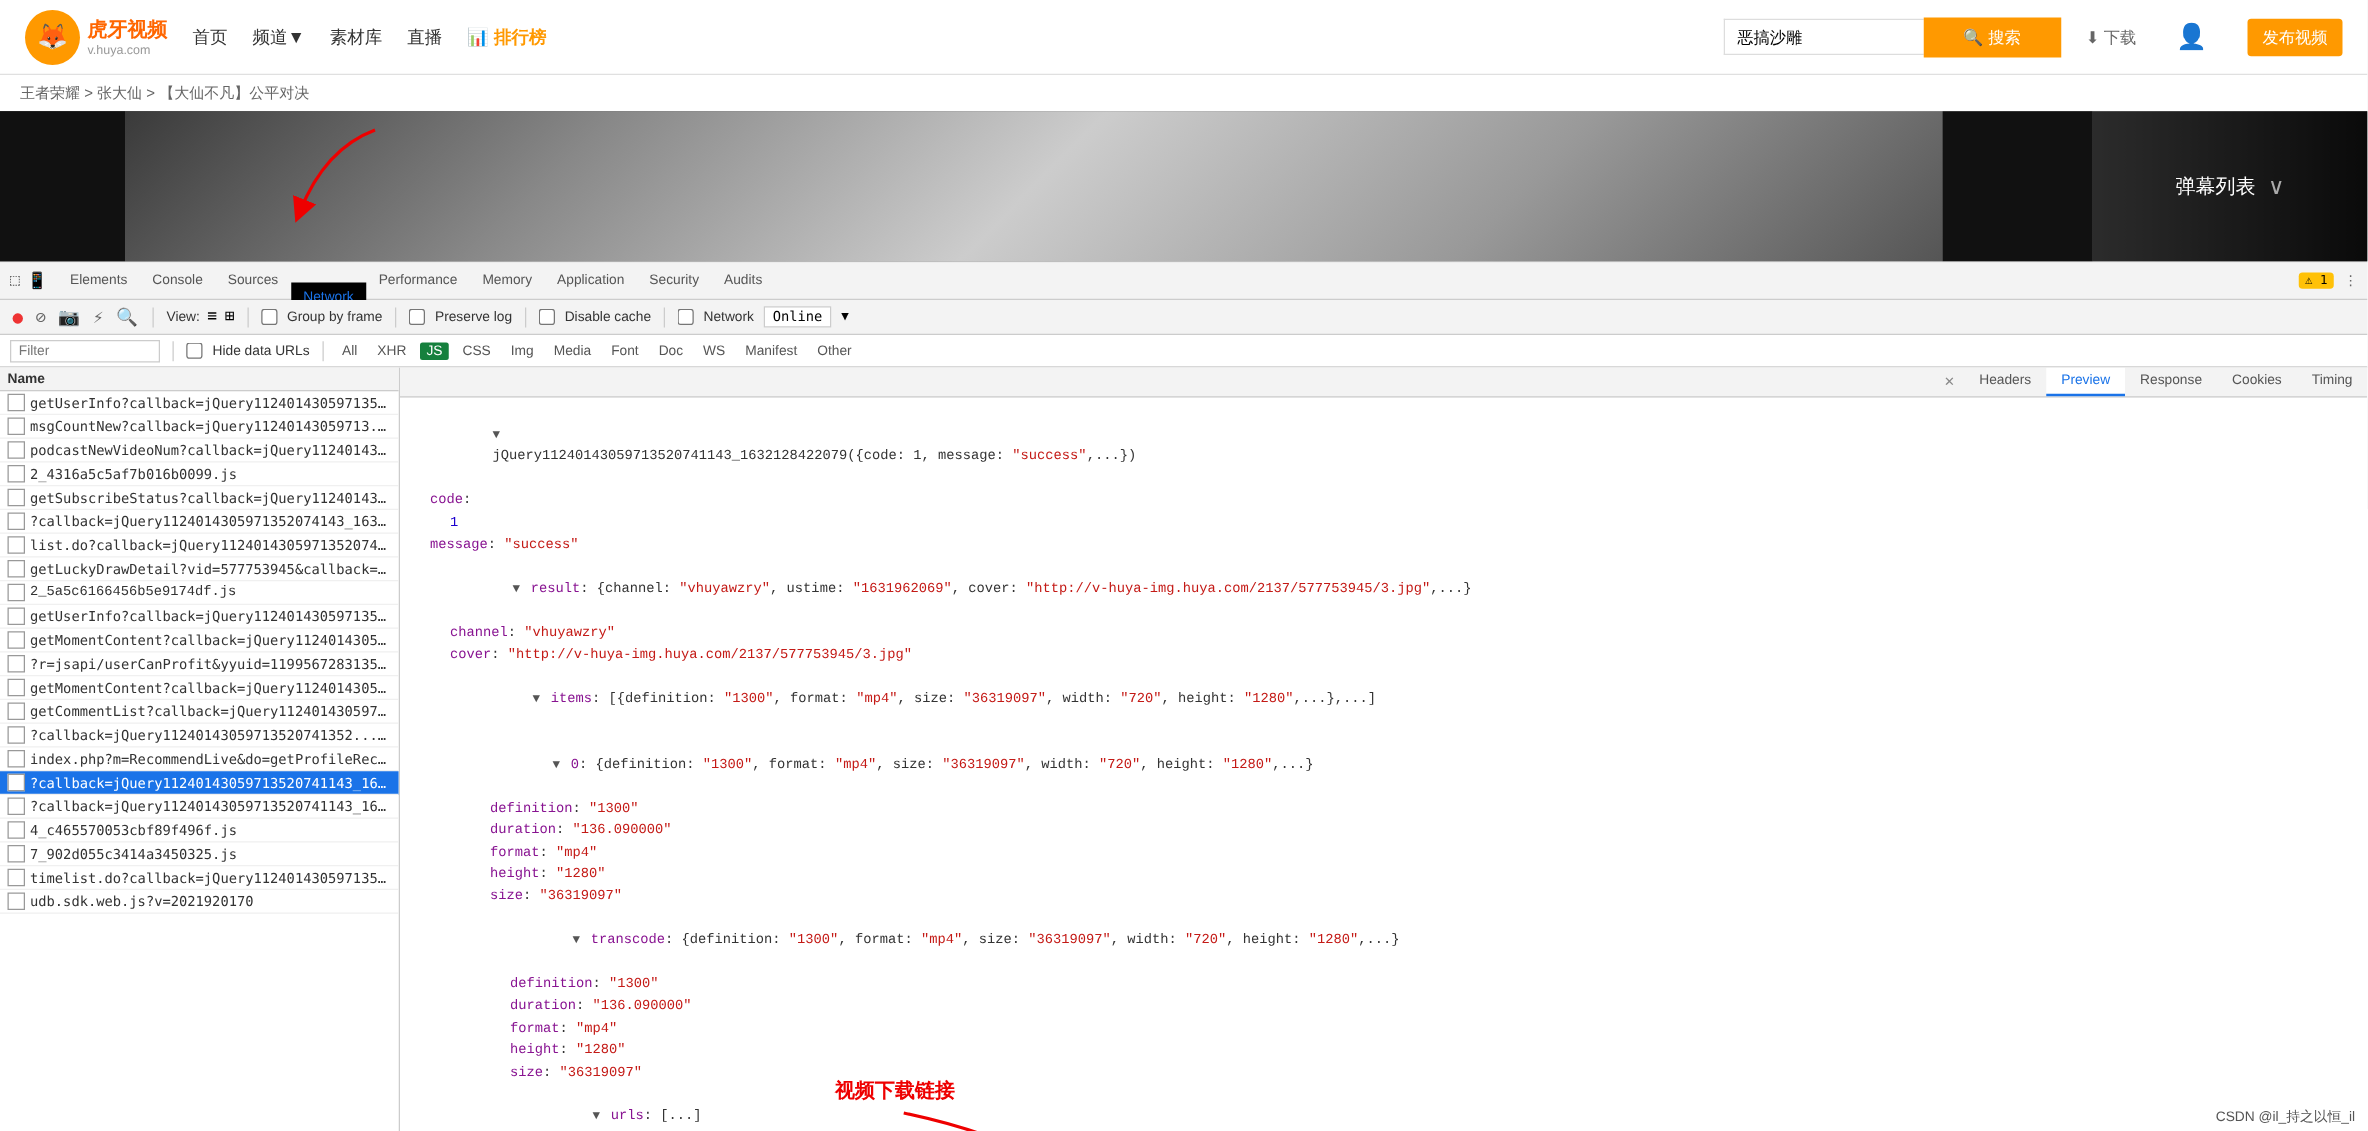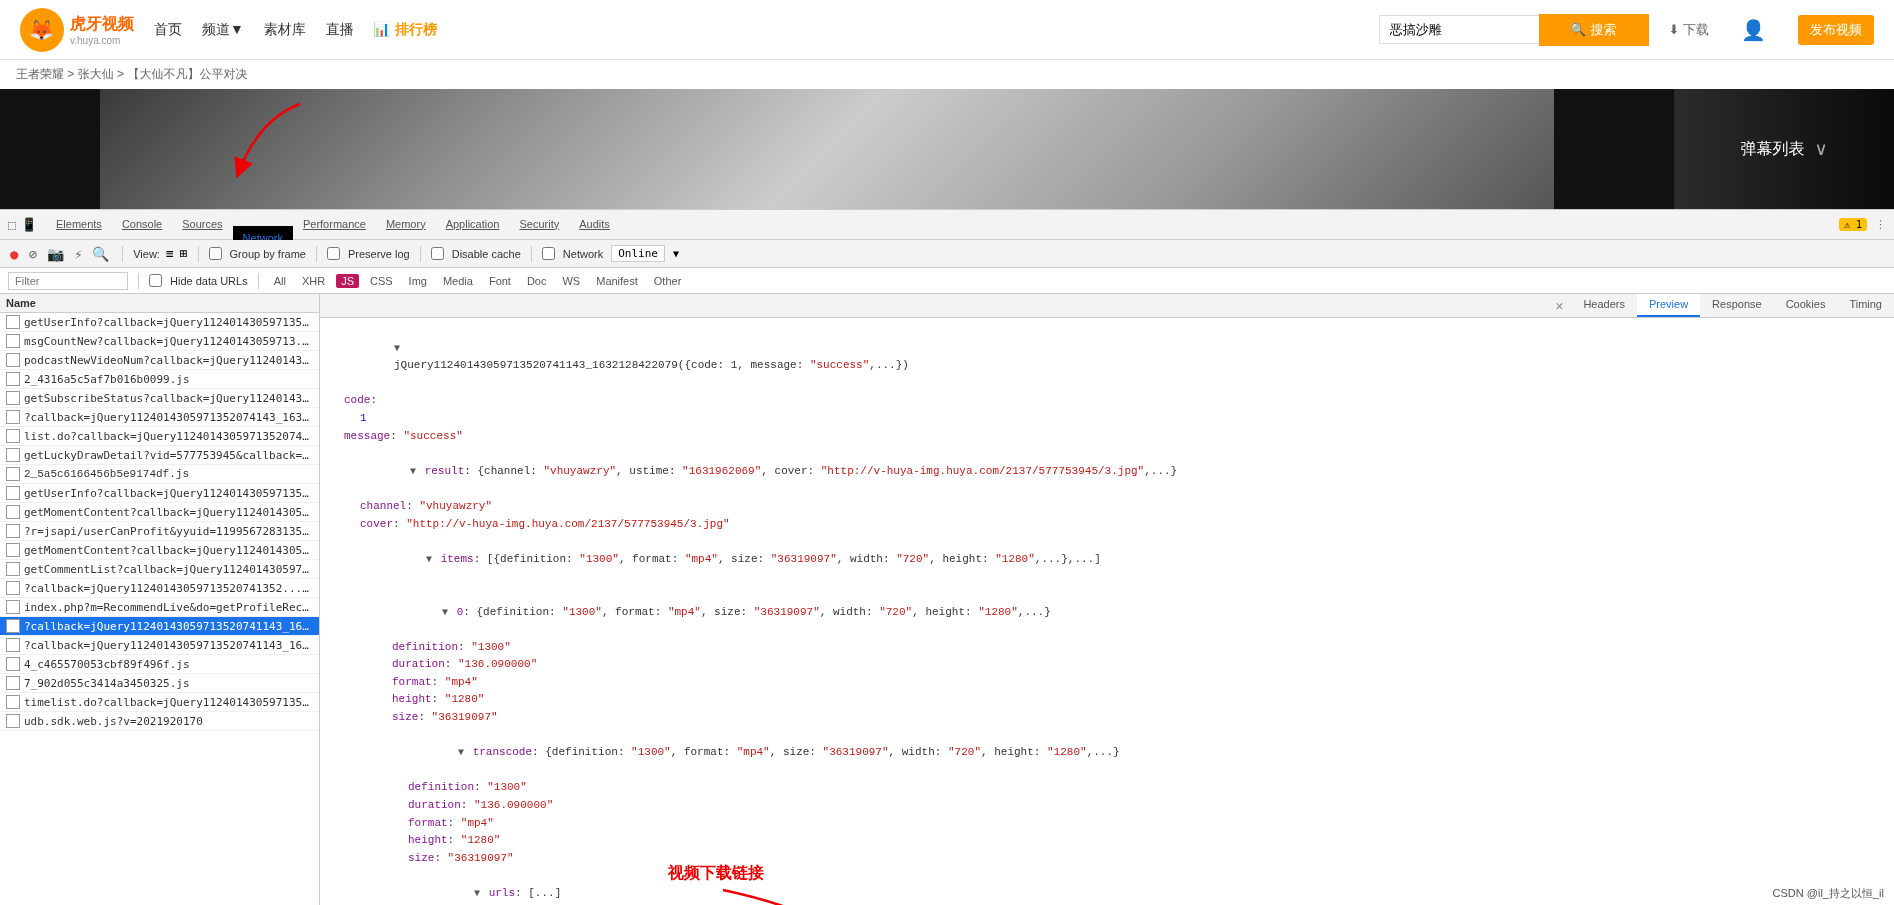--- a/index.html
+++ b/index.html
@@ -91,21 +91,20 @@
       padding: 0 8px;
       height: 30px;
     }
     .devtools-tab {
       padding: 6px 10px;
       cursor: pointer;
       color: #555;
       font-size: 11px;
       font-family: Arial, sans-serif;
       border-bottom: 2px solid transparent;
-      text-decoration: underline;
     }
     .devtools-tab.active {
       color: #1a73e8;
       border-bottom: 2px solid #1a73e8;
       background: #000000;
       margin-top: 28px;
     }
     .devtools-icons { display: flex; align-items: center; gap: 6px; margin-right: 8px; }
     .devtools-spacer { flex: 1; }
     .warning-badge { background: #ffc107; color: #000; padding: 1px 5px; border-radius: 3px; font-size: 10px; }
@@ -361,21 +360,21 @@
   </div>
 
   <div class="filter-bar">
     <input type="text" class="filter-input" placeholder="Filter" style="">
     <div class="toolbar-sep"></div>
     <input type="checkbox" class="filter-checkbox" style="">
     <span class="filter-label">Hide data URLs</span>
     <div class="toolbar-sep"></div>
     <button class="filter-type-btn">All</button>
     <button class="filter-type-btn">XHR</button>
-    <button class="filter-type-btn active" style="background:#be185d;color:#fff;border-radius:2px;">JS</button>
+    <button class="filter-type-btn active" style="background:#15803d;color:#fff;border-radius:2px;">JS</button>
     <button class="filter-type-btn">CSS</button>
     <button class="filter-type-btn">Img</button>
     <button class="filter-type-btn">Media</button>
     <button class="filter-type-btn">Font</button>
     <button class="filter-type-btn">Doc</button>
     <button class="filter-type-btn">WS</button>
     <button class="filter-type-btn">Manifest</button>
     <button class="filter-type-btn">Other</button>
   </div>
 

